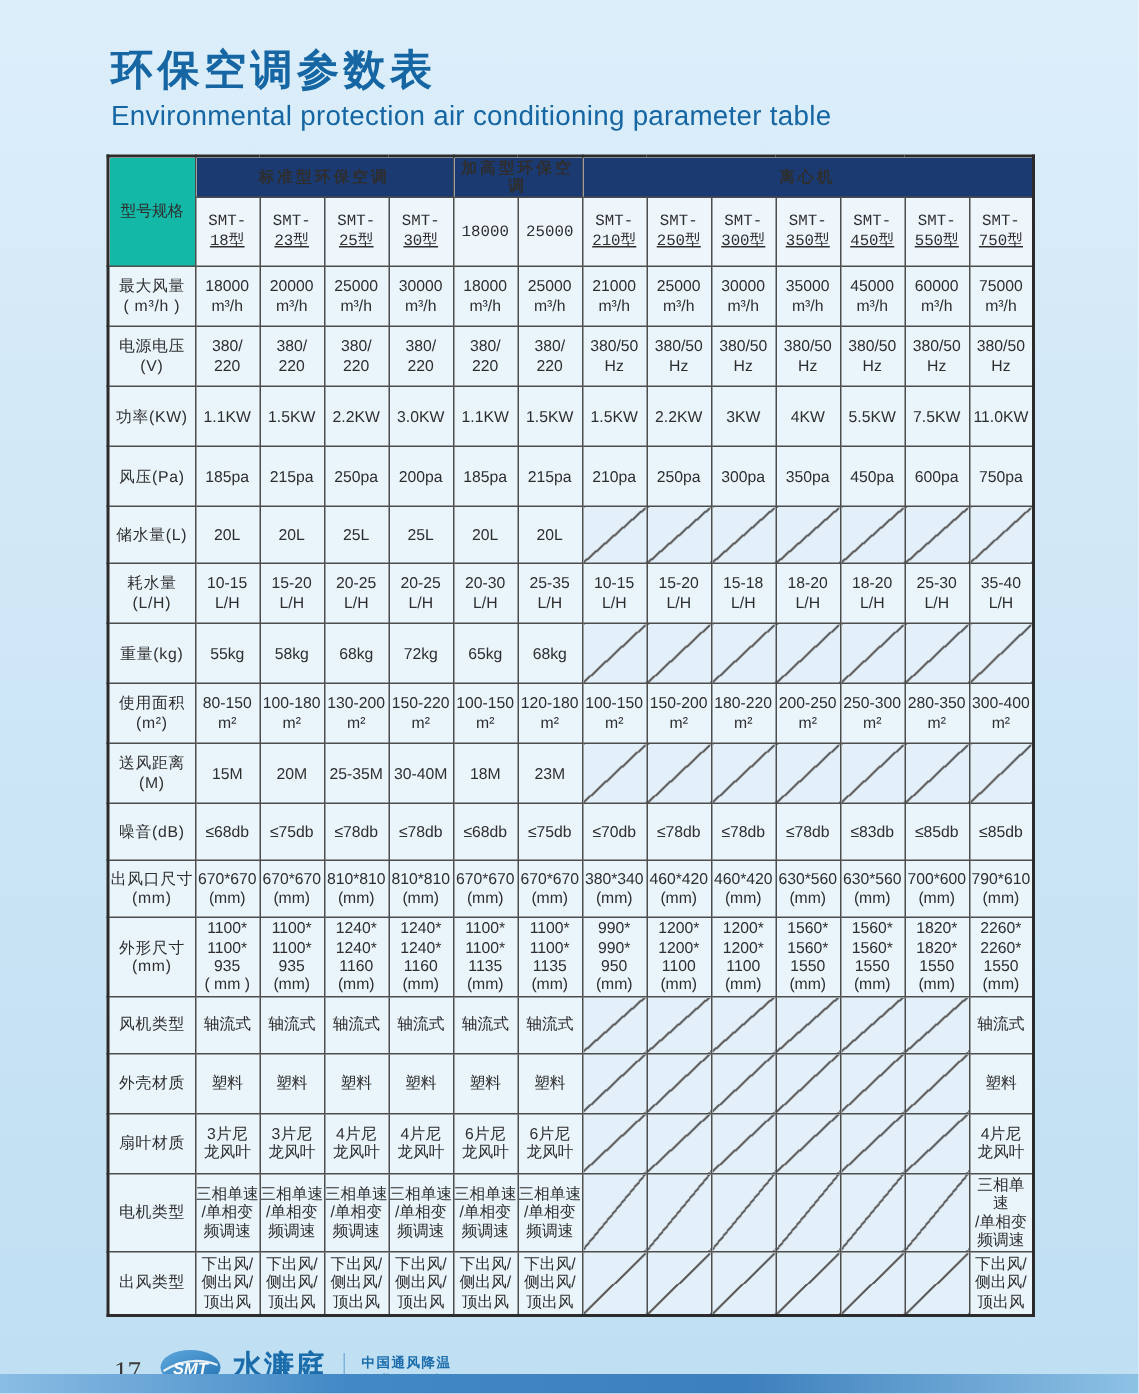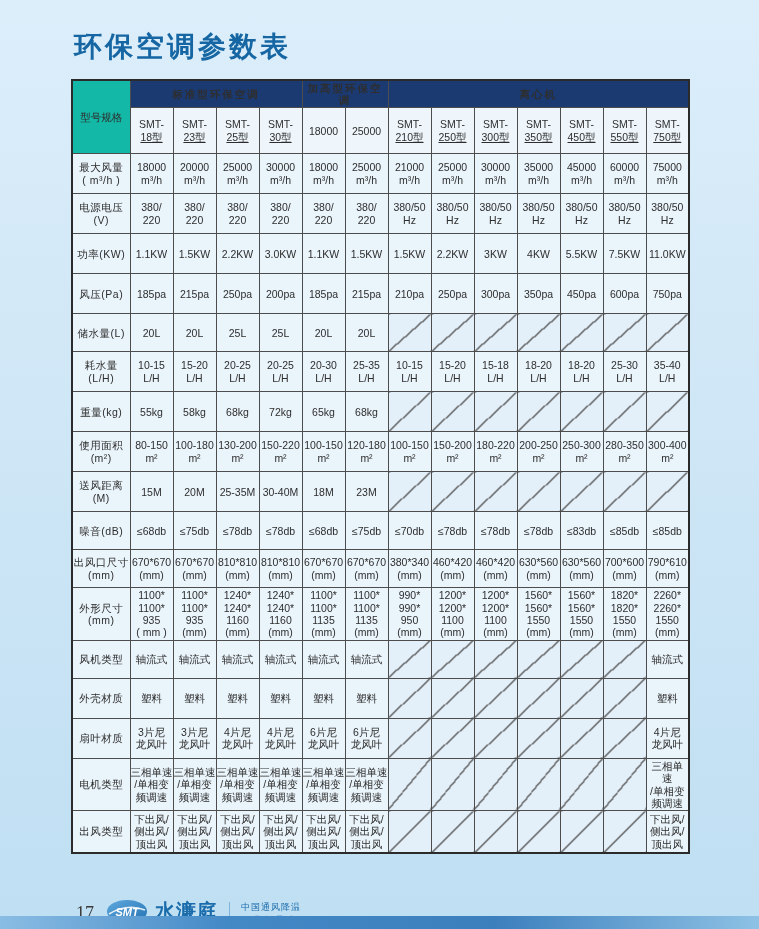--- a/index.html
+++ b/index.html
@@ -55,36 +55,37 @@
   }
 
   
   .footer{position:absolute;left:76px;top:864px;display:flex;align-items:center;gap:12px;margin-top:35px;}
   .page-number{font-family:"Liberation Serif",serif;font-size:18px;color:#3a3a3a;}
   .brand{display:flex;align-items:center;gap:7px;}
   .brand-name-wrap{display:flex;flex-direction:column;line-height:1;}
   .brand-name{font-size:20px;font-weight:bold;color:#1b6cab;letter-spacing:1px;}
   .brand-sub{font-size:4.5px;color:#1b6cab;letter-spacing:1.5px;margin-top:1px;}
   .brand-divider{width:1px;height:24px;background:#7fb3d9;margin:0 4px;}
-  .tagline{display:flex;flex-direction:column;justify-content:center;line-height:1.35;}
+  .tagline{display:flex;flex-direction:column;justify-content:center;line-height:1.35;font-weight:bold;}
   .tagline .t1{font-size:9px;color:#1b6cab;letter-spacing:1px;}
   .tagline .t2{font-size:9px;color:#1b6cab;letter-spacing:2.5px;}
 
   .bottom-bar{
     position:absolute;left:0;bottom:0;width:759px;height:13px;
     background:linear-gradient(90deg,#8abde4 0%,#4389c6 30%,#3c7fbd 65%,#8ec2e5 100%);
   }
 </style>
 </head>
 <body>
 
 <div class="page">
 
   <div class="title-block">
     <h1 class="title-zh">环保空调参数表</h1>
+    <div class="title-en">Environmental protection air conditioning parameter table</div>
   </div>
 
   <div class="table-wrap">
     <table class="param">
         <colgroup>
           <col style="width: 58px;">
           <col style="width: 43px;">
           <col style="width: 43px;">
           <col style="width: 43px;">
           <col style="width: 43px;">
@@ -98,21 +99,21 @@
           <col style="width: 43px;">
           <col style="width: 43px;">
         </colgroup>
         <thead>
           <tr>
             <th class="corner" rowspan="2">型号规格</th>
             <th class="group" colspan="4">标准型环保空调</th>
             <th class="group" colspan="2">加高型环保空调</th>
             <th class="group" colspan="7">离心机</th>
           </tr>
-          <tr style="height: 46px;">
+          <tr style="height: 46px; font-family: Liberation Mono, monospace;">
             <th class="model" style="white-space: normal;"><span>SMT-</span><br><span class="m2">18型</span></th>
             <th class="model" style="white-space: normal;"><span>SMT-</span><br><span class="m2">23型</span></th>
             <th class="model" style="white-space: normal;"><span>SMT-</span><br><span class="m2">25型</span></th>
             <th class="model" style="white-space: normal;"><span>SMT-</span><br><span class="m2">30型</span></th>
             <th class="model">18000</th>
             <th class="model">25000</th>
             <th class="model" style="white-space: normal;"><span>SMT-</span><br><span class="m2">210型</span></th>
             <th class="model" style="white-space: normal;"><span>SMT-</span><br><span class="m2">250型</span></th>
             <th class="model" style="white-space: normal;"><span>SMT-</span><br><span class="m2">300型</span></th>
             <th class="model" style="white-space: normal;"><span>SMT-</span><br><span class="m2">350型</span></th>

